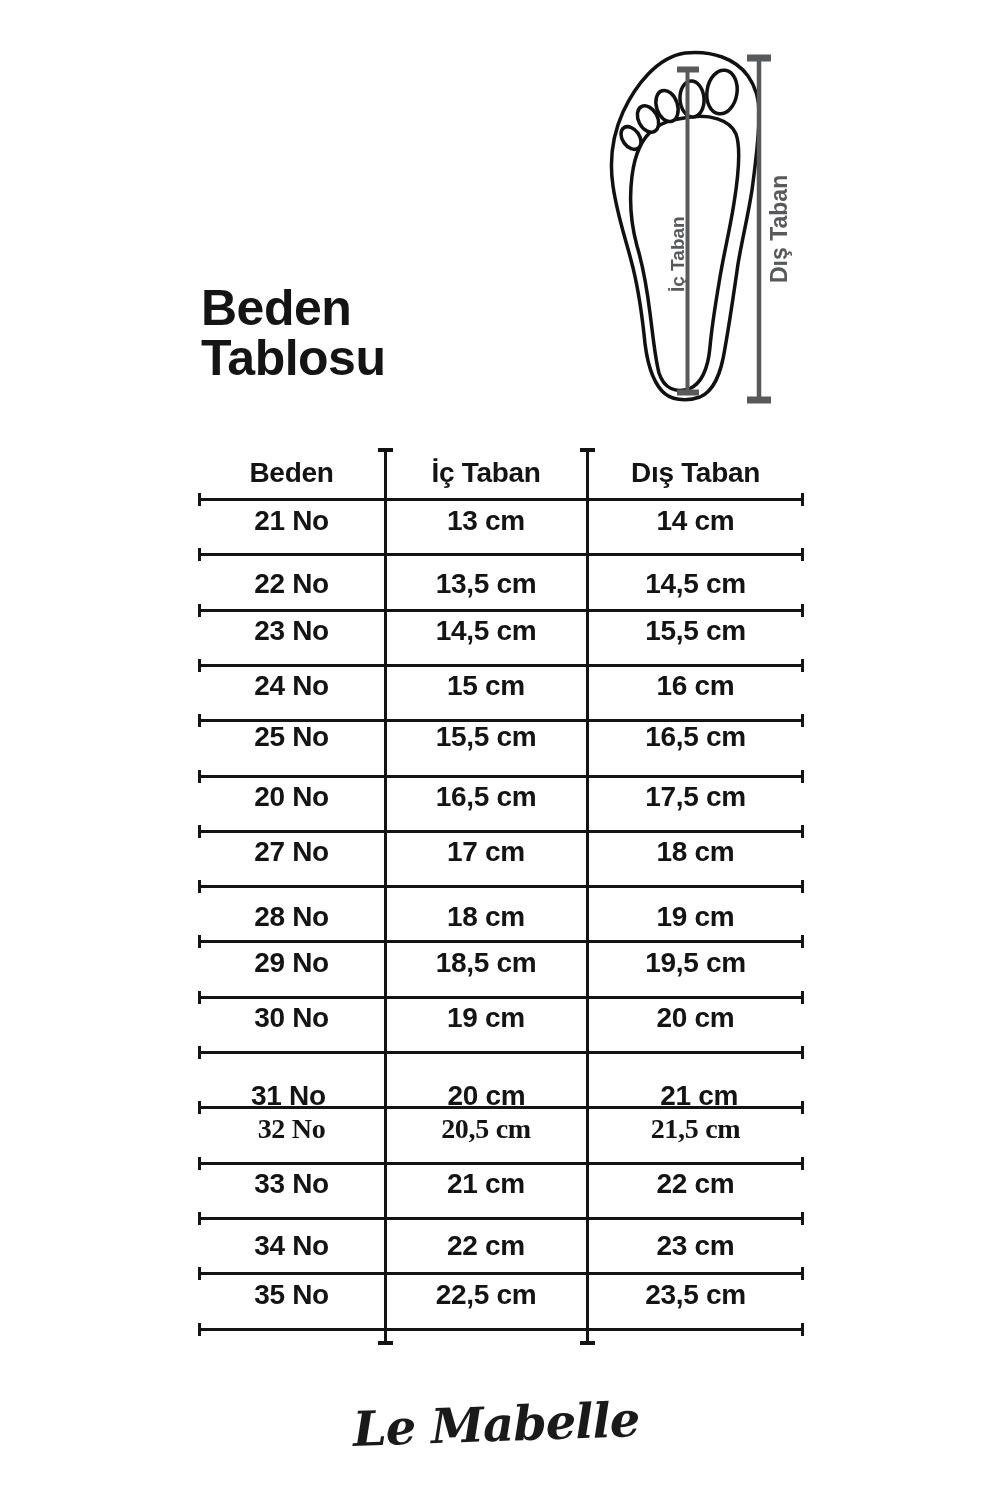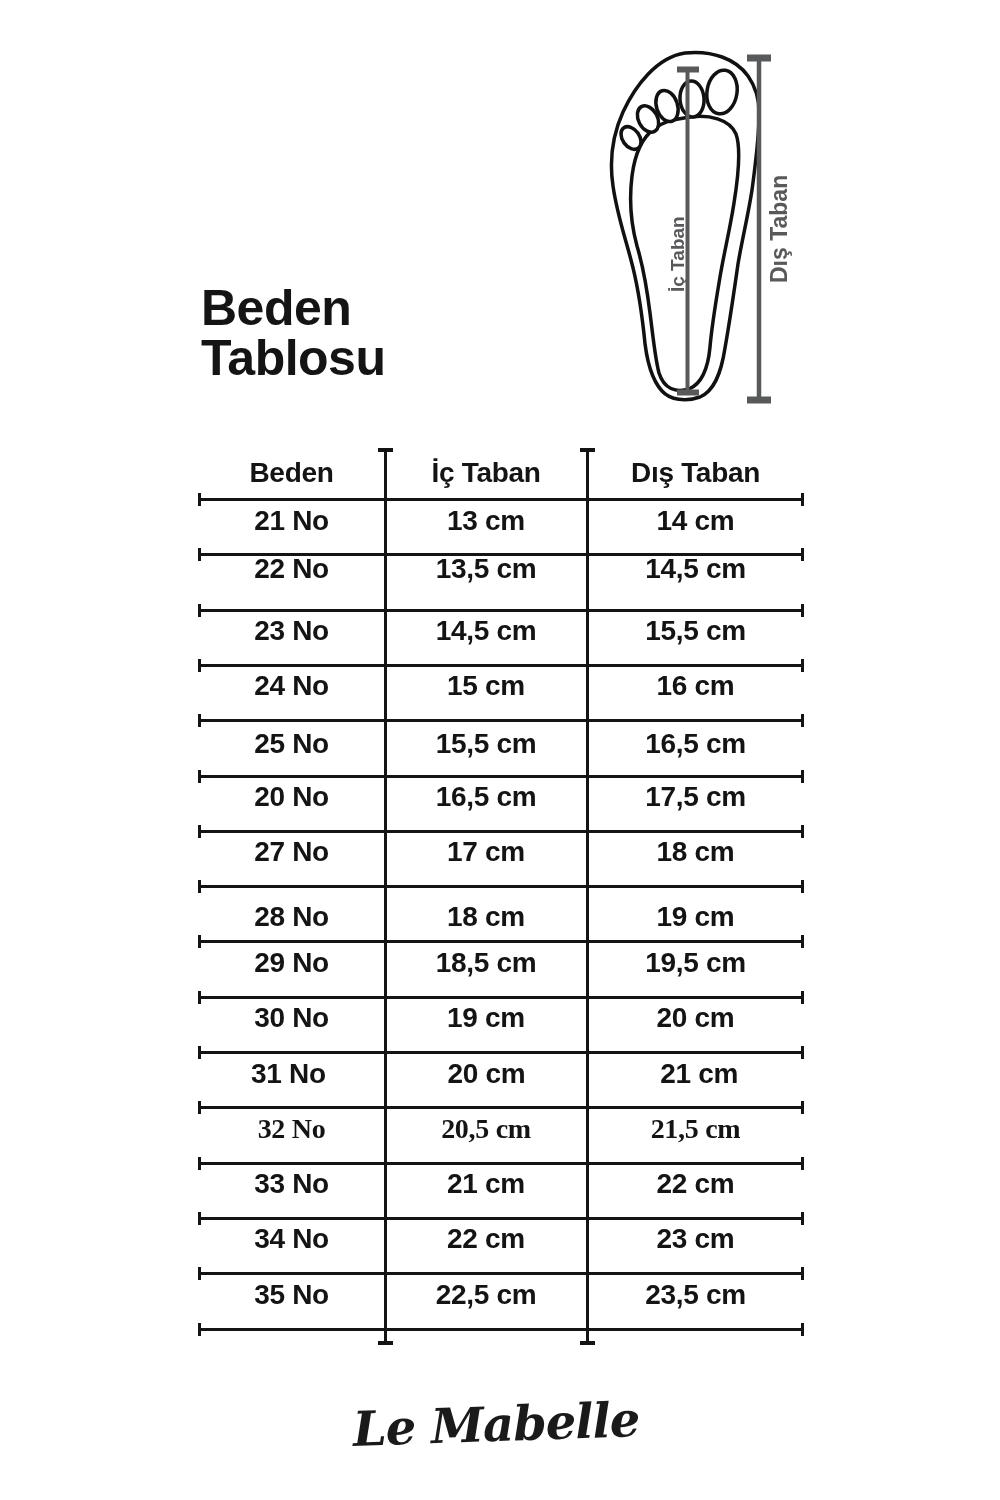--- a/index.html
+++ b/index.html
@@ -122,39 +122,39 @@
   <div class="vline v1"></div>
   <div class="vline v2"></div>
 
 <div class="hline" style="top: 50px;"></div>
     <div class="trow" style="top: 50px;">
       <div class="tcell c0">21 No</div>
       <div class="tcell c1">13 cm</div>
       <div class="tcell c2">14 cm</div>
     </div>
     <div class="hline" style="top: 105.3px;"></div>
-    <div class="trow" style="top: 98px; justify-content: flex-end;">
+    <div class="trow" style="top: 113px; justify-content: flex-end;">
       <div class="tcell c0">22 No</div>
       <div class="tcell c1">13,5 cm</div>
       <div class="tcell c2">14,5 cm</div>
     </div>
     <div class="hline" style="top: 160.6px;"></div>
     <div class="trow" style="top: 160.6px;">
       <div class="tcell c0">23 No</div>
       <div class="tcell c1">14,5 cm</div>
       <div class="tcell c2">15,5 cm</div>
     </div>
     <div class="hline" style="top: 215.9px;"></div>
     <div class="trow" style="top: 215.9px; text-align: right;">
       <div class="tcell c0">24 No</div>
       <div class="tcell c1">15 cm</div>
       <div class="tcell c2">16 cm</div>
     </div>
     <div class="hline" style="top: 271.2px;"></div>
-    <div class="trow" style="top: 273px;">
+    <div class="trow" style="top: 266px;">
       <div class="tcell c0">25 No</div>
       <div class="tcell c1">15,5 cm</div>
       <div class="tcell c2">16,5 cm</div>
     </div>
     <div class="hline" style="top: 326.5px;"></div>
     <div class="trow" style="top: 326.5px;">
       <div class="tcell c0">20 No</div>
       <div class="tcell c1">16,5 cm</div>
       <div class="tcell c2">17,5 cm</div>
     </div>
@@ -176,39 +176,39 @@
       <div class="tcell c1">18,5 cm</div>
       <div class="tcell c2">19,5 cm</div>
     </div>
     <div class="hline" style="top: 547.7px;"></div>
     <div class="trow" style="top: 547.7px;">
       <div class="tcell c0">30 No</div>
       <div class="tcell c1">19 cm</div>
       <div class="tcell c2">20 cm</div>
     </div>
     <div class="hline" style="top: 603px;"></div>
-    <div class="trow" style="top: 603px; gap: 10px;">
+    <div class="trow" style="top: 625px; gap: 10px;">
       <div class="tcell c0">31 No</div>
       <div class="tcell c1">20 cm</div>
       <div class="tcell c2">21 cm</div>
     </div>
     <div class="hline" style="top: 658.3px;"></div>
     <div class="trow" style="top: 658.3px; font-family: Liberation Serif, serif;">
       <div class="tcell c0">32 No</div>
       <div class="tcell c1">20,5 cm</div>
       <div class="tcell c2">21,5 cm</div>
     </div>
     <div class="hline" style="top: 713.6px;"></div>
     <div class="trow" style="top: 713.6px;">
       <div class="tcell c0">33 No</div>
       <div class="tcell c1">21 cm</div>
       <div class="tcell c2">22 cm</div>
     </div>
     <div class="hline" style="top: 768.9px;"></div>
-    <div class="trow" style="top: 768.9px;">
+    <div class="trow" style="top: 768.9px; align-items: flex-end;">
       <div class="tcell c0">34 No</div>
       <div class="tcell c1">22 cm</div>
       <div class="tcell c2">23 cm</div>
     </div>
     <div class="hline" style="top: 824.2px;"></div>
     <div class="trow" style="top: 824.2px;">
       <div class="tcell c0">35 No</div>
       <div class="tcell c1">22,5 cm</div>
       <div class="tcell c2">23,5 cm</div>
     </div>

